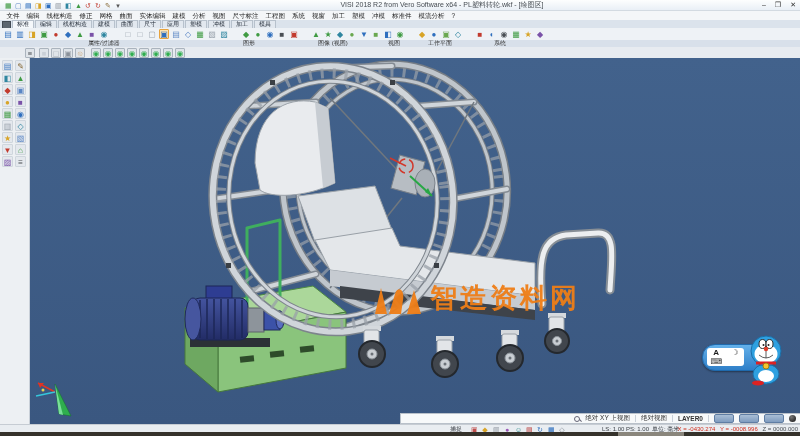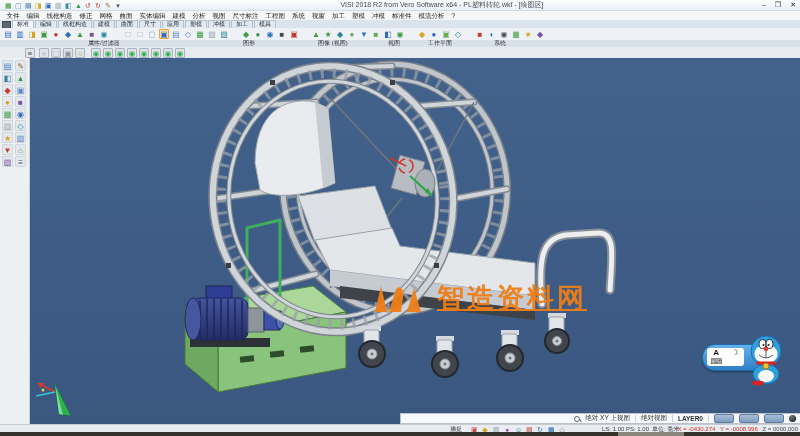--- a/index.html
+++ b/index.html
@@ -39,23 +39,23 @@
   
   .leftpanel{position:absolute;top:58px;left:0;width:30px;height:366px;background:#edf0f3;
              border-right:1px solid #c9d0d8;box-sizing:border-box;padding-top:2px;}
   .lefticons{display:grid;grid-template-columns:12px 12px;gap:1px;justify-content:center;}
   .lefticons .ticon{width:11px;height:11px;font-size:8px;line-height:11px;background:#e4e8ed;
                     border:1px solid #cfd6dd;}
   .viewport{position:absolute;top:58px;left:30px;width:770px;height:366px;
             background:linear-gradient(#42628c,#3a5780);overflow:hidden;}
   svg.model{position:absolute;left:0;top:0;}
   
-  .watermark{position:absolute;left:345px;top:222px;display:flex;align-items:flex-start;gap:16px;
+  .watermark{position:absolute;left:345px;top:222px;display:flex;align-items:center;gap:9px;
              color:#ef7e17;font-weight:bold;font-size:27px;letter-spacing:3px;opacity:.95;
-             pointer-events:none;white-space:nowrap;text-decoration:underline;}
+             pointer-events:none;white-space:nowrap;}
   
   .triad{position:absolute;left:5px;top:316px;}
   
   .viewbar{position:absolute;left:370px;right:0;top:355px;height:11px;background:#f7f9fa;
            border:1px solid #b9c1ca;border-right:none;box-sizing:border-box;display:flex;
            align-items:center;justify-content:flex-end;gap:5px;padding-right:4px;font-size:6.5px;color:#333;}
   .viewbar .sep{width:1px;height:7px;background:#c9d0d8;}
   .searchicon{position:relative;width:6px;height:6px;}
   .searchicon::before{content:"";position:absolute;left:0;top:0;width:4px;height:4px;border:1px solid #667;
                       border-radius:50%;}

